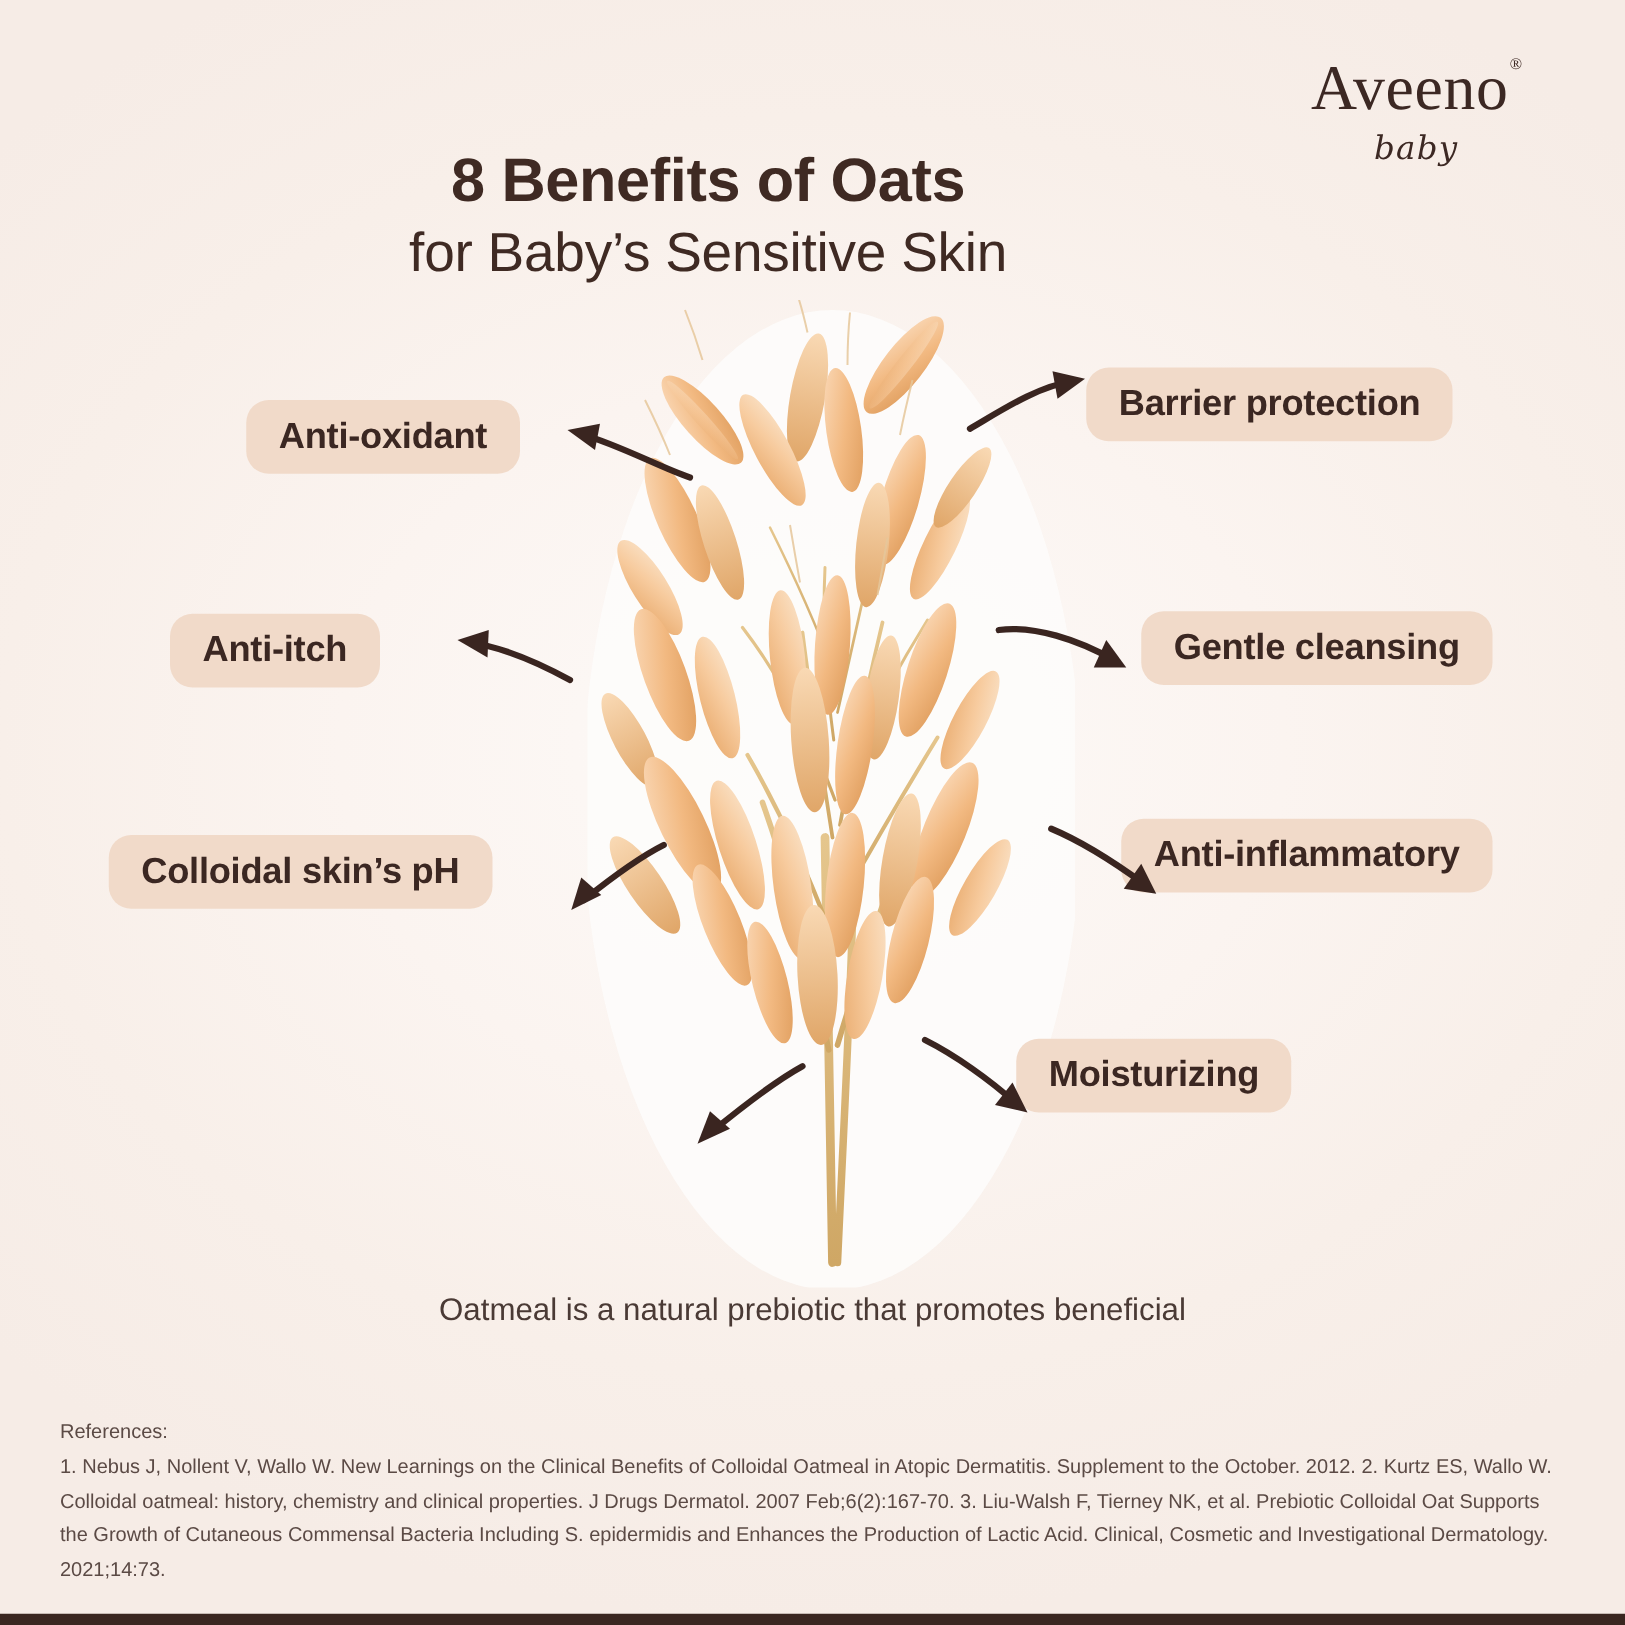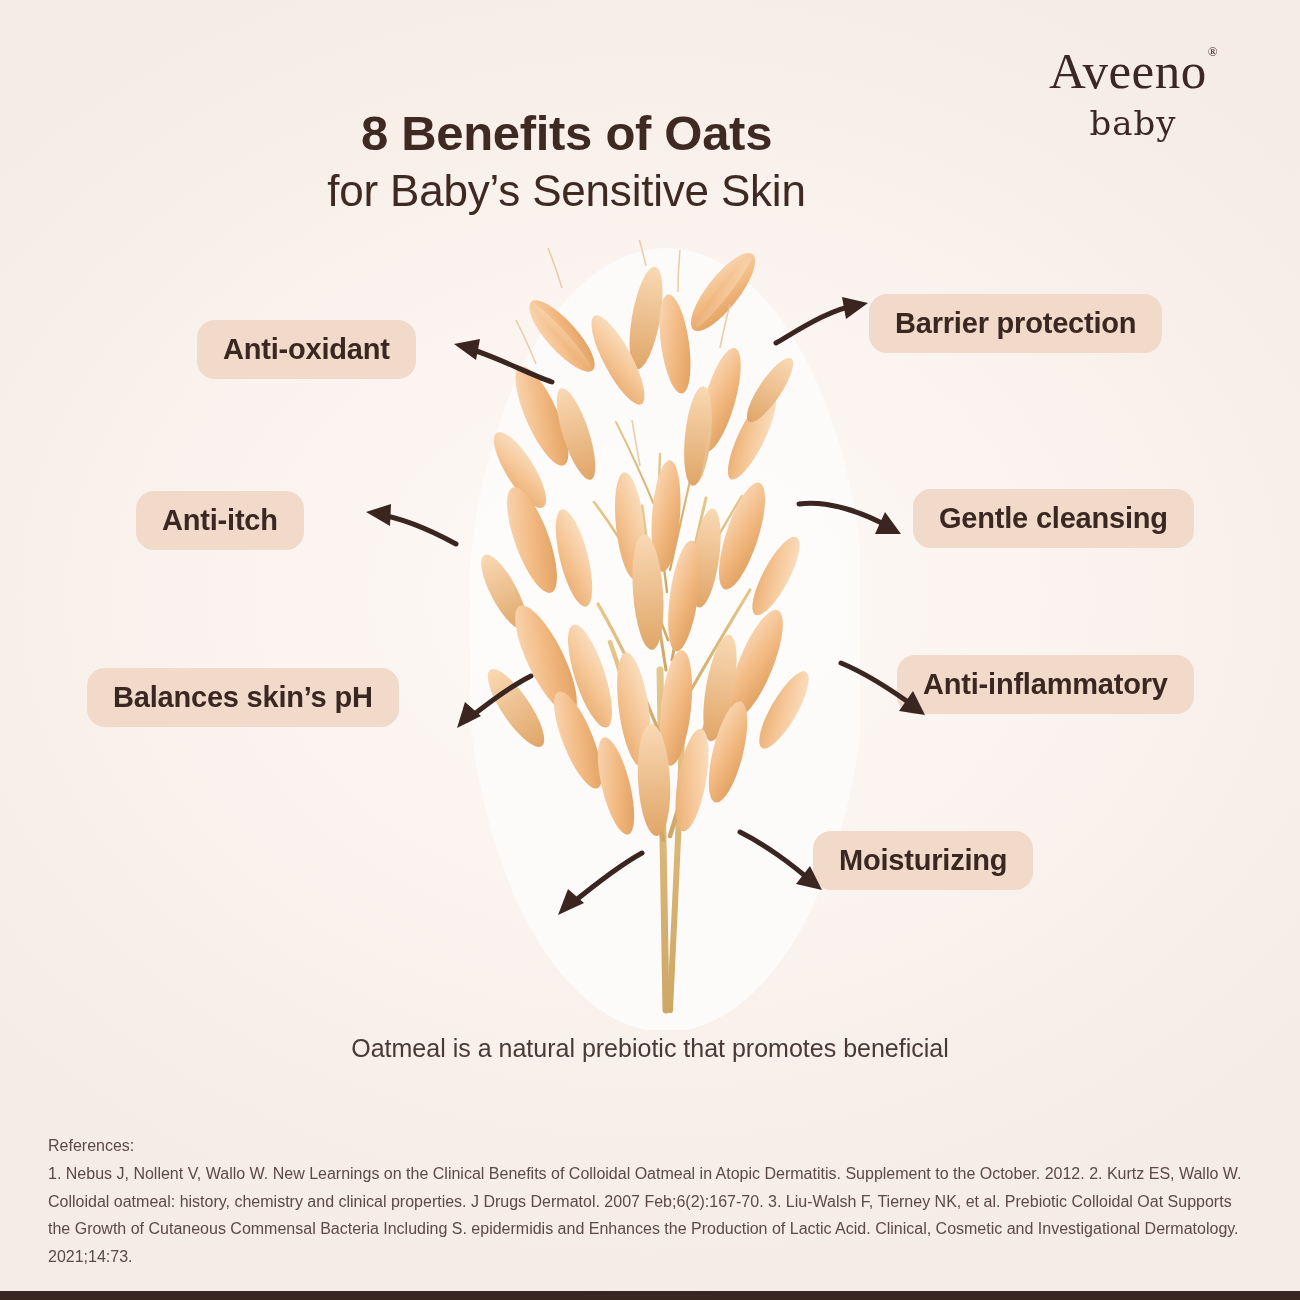--- a/index.html
+++ b/index.html
@@ -60,29 +60,30 @@
   #brand-tm {
     font-size: 13px;
     vertical-align: super;
     position: relative;
     top: -14px;
     left: 1px;
   }
   #brand-sub {
     margin-top: 9px;
     font-family: "DejaVu Serif", serif;
-    font-size: 34px;
+    font-style: italic;
+    font-size: 26px;
     color: #3c2823;
     letter-spacing: 1px;
   }
 
   
   #heading-block {
     position: absolute;
-    top: 106px;
+    top: 118px;
     left: 0;
     width: 1133px;
     text-align: center;
     color: #3f2a23;
   }
   #title-main {
     font-size: 49px;
     font-weight: 700;
     letter-spacing: -0.3px;
     line-height: 1.12;
@@ -304,21 +305,21 @@
     </svg>
   </div>
 
   <div class="pill" id="pill-anti-oxidant">
     <span>Anti-oxidant</span>
   </div>
   <div class="pill" id="pill-anti-itch">
     <span>Anti-itch</span>
   </div>
   <div class="pill" id="pill-balances-ph">
-    <span>Balances skin’s pH</span>
+    <span>Colloidal skin’s pH</span>
   </div>
 
   <div class="pill" id="pill-barrier">
     <span>Barrier protection</span>
   </div>
   <div class="pill" id="pill-gentle">
     <span>Gentle cleansing</span>
   </div>
   <div class="pill" id="pill-anti-inflam">
     <span>Anti-inflammatory</span>

